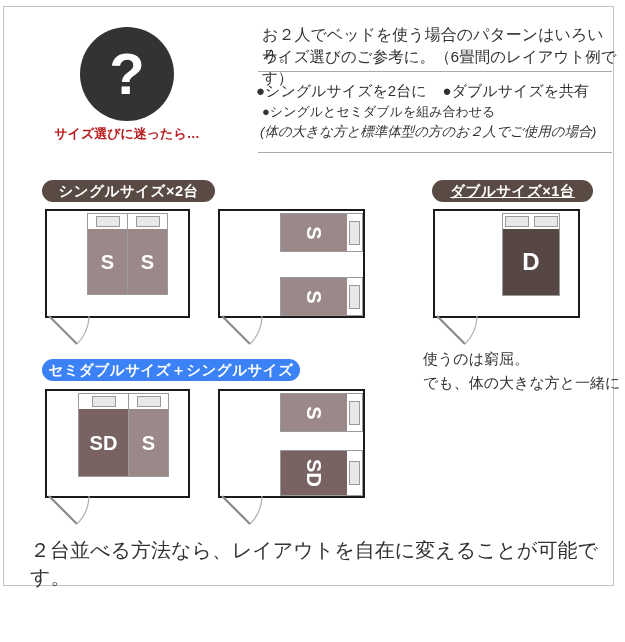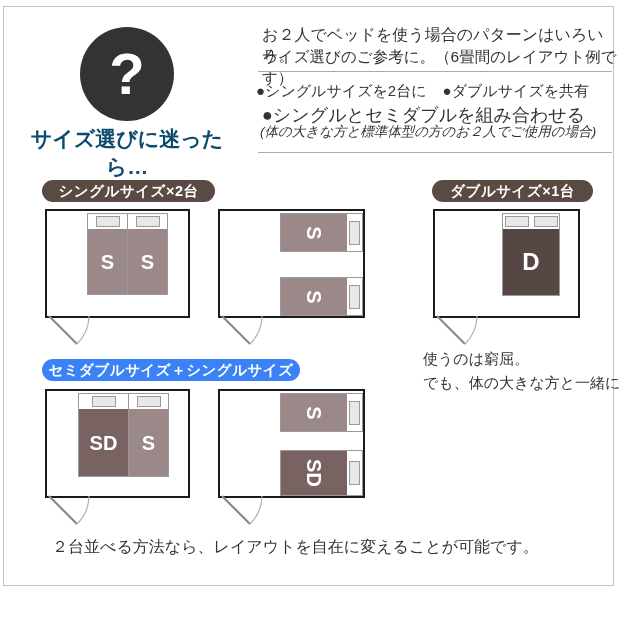--- a/index.html
+++ b/index.html
@@ -6,49 +6,49 @@
   body{
     position:relative;width:625px;height:642px;background:#ffffff;
     font-family:"Liberation Sans","DejaVu Sans",sans-serif;color:#333;
     overflow:hidden;
   }
   .abs{position:absolute;}
   .frame{left:3px;top:6px;width:611px;height:580px;border:1px solid #c2c2c2;box-sizing:border-box;}
   .q-circle{left:80px;top:27px;width:94px;height:94px;border-radius:50%;
     display:flex;align-items:center;justify-content:center;}
   .q-mark{color:#fff;font-size:58px;font-weight:700;line-height:1;}
-  .page-title{left:18px;top:125px;width:218px;text-align:center;font-size:21px;font-weight:700;color:#0c4a6e;}
+  .page-title{left:18px;top:125px;width:218px;text-align:center;font-size:13px;font-weight:700;color:#b91c1c;}
   .intro-l1{left:262px;top:25px;font-size:16px;}
   .intro-l2{left:262px;top:47px;font-size:15.5px;}
   .hr{height:1px;background:#aaa;left:258px;width:354px;}
   .hr1{top:71px;}
   .hr2{top:152px;}
   .bullets1{left:256px;top:82px;font-size:15px;}
   .bullets1 .b2{margin-left:16px;}
-  .bullets2{left:262px;top:103px;font-size:18px;}
+  .bullets2{left:262px;top:103px;font-size:13px;}
   .intro-note{left:260px;top:123px;font-size:13.5px;font-style:italic;}
   .badge{height:22px;border-radius:11px;color:#fff;font-size:14.5px;font-weight:700;
     display:flex;align-items:center;justify-content:center;letter-spacing:.5px;}
   .badge1{left:42px;top:180px;width:173px;}
-  .badge2{left:432px;top:180px;width:161px;}
+  .badge2{left:432px;top:180px;width:161px;text-decoration:underline;}
   .badge3{left:42px;top:359px;width:258px;}
   .room{border:2px solid #1a1a1a;background:#fff;box-sizing:border-box;position:absolute;}
   .bed{position:absolute;background:#fff;border:1px solid #9a9a9a;box-sizing:border-box;}
   .hb{position:absolute;left:0;right:0;top:0;height:15px;display:flex;align-items:center;justify-content:center;gap:5px;}
   .hb-r{position:absolute;right:0;top:0;bottom:0;width:15px;display:flex;align-items:center;justify-content:center;}
   .pillow-h{width:24px;height:11px;background:#e8e8e8;border:1px solid #9a9a9a;box-sizing:border-box;}
   .pillow-v{width:11px;height:24px;background:#e8e8e8;border:1px solid #9a9a9a;box-sizing:border-box;}
   .bbody{position:absolute;left:0;right:0;top:15px;bottom:0;display:flex;align-items:center;justify-content:center;}
   .bbody-h{position:absolute;left:0;top:0;bottom:0;right:15px;display:flex;align-items:center;justify-content:center;}
   .lbl{color:#fff;font-weight:700;font-size:20px;display:inline-block;line-height:1;}
   .lbl-d{font-size:24px;}
   .rot{transform:rotate(90deg);}
   .door{position:absolute;left:0;bottom:-33px;width:50px;height:33px;overflow:visible;}
   .dnote{left:423px;top:347px;font-size:15px;line-height:24px;}
-  .fnote{left:52px;top:537px;font-size:16px;}
+  .fnote{left:30px;top:537px;font-size:20px;}
 </style>
 </head>
 <body>
 
 <div class="abs frame"></div>
 
 <div class="abs q-circle" style="background-color: rgb(51, 51, 51);">
   <span class="q-mark">?</span>
 </div>
 <div class="abs page-title">サイズ選びに迷ったら…</div>

